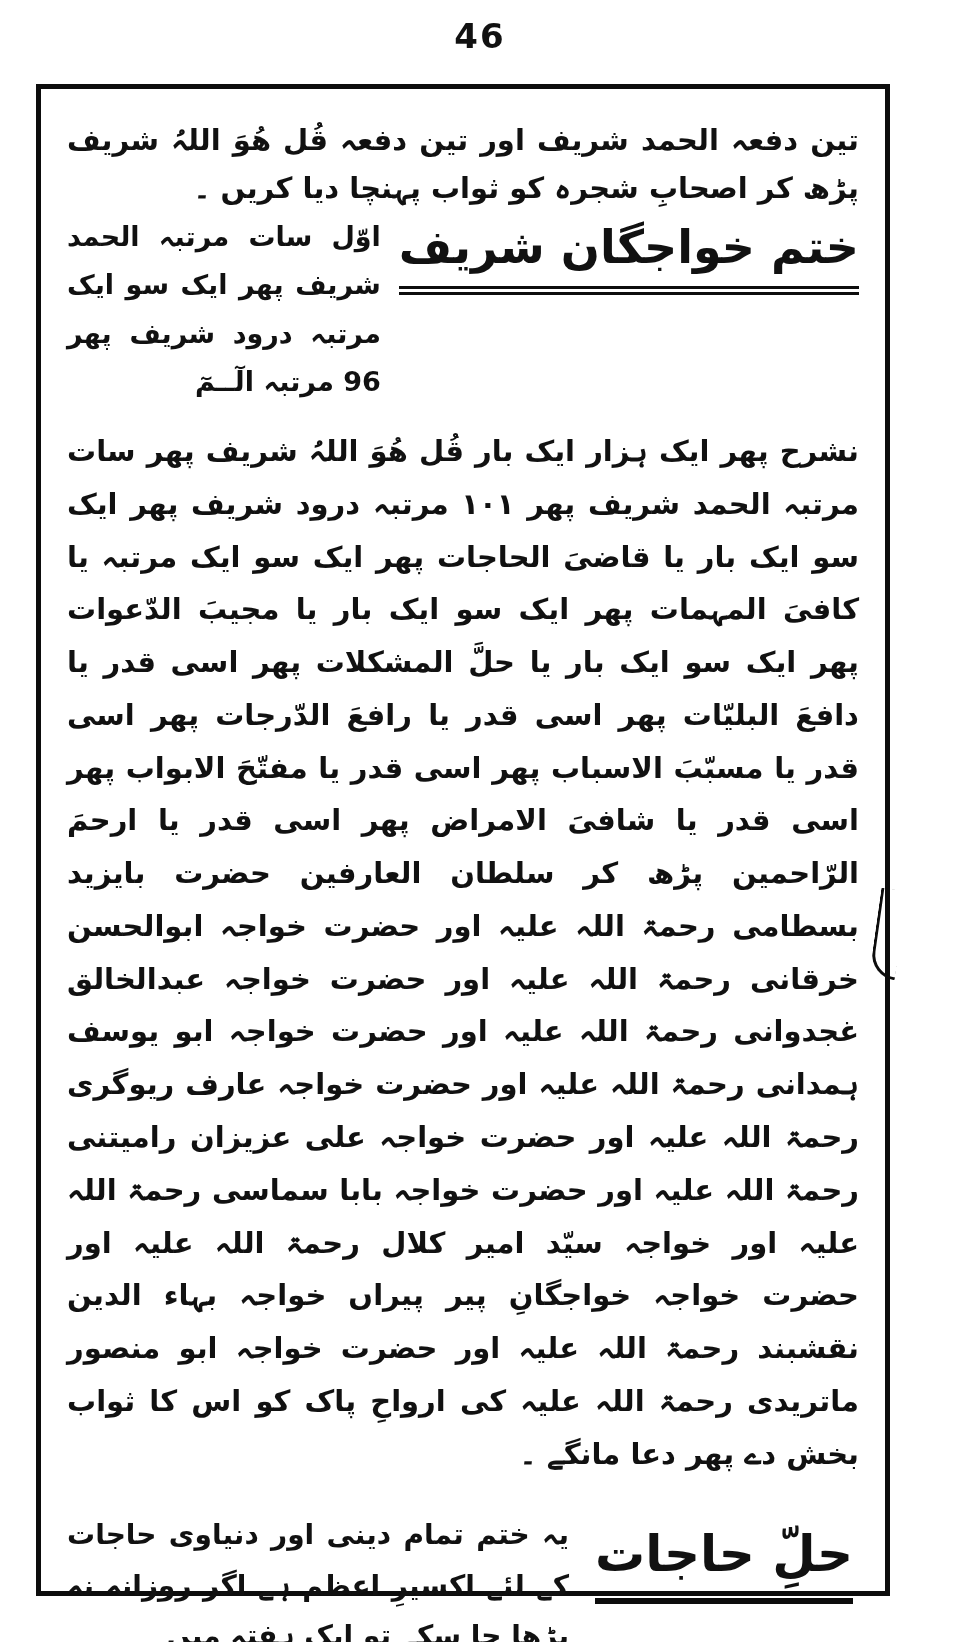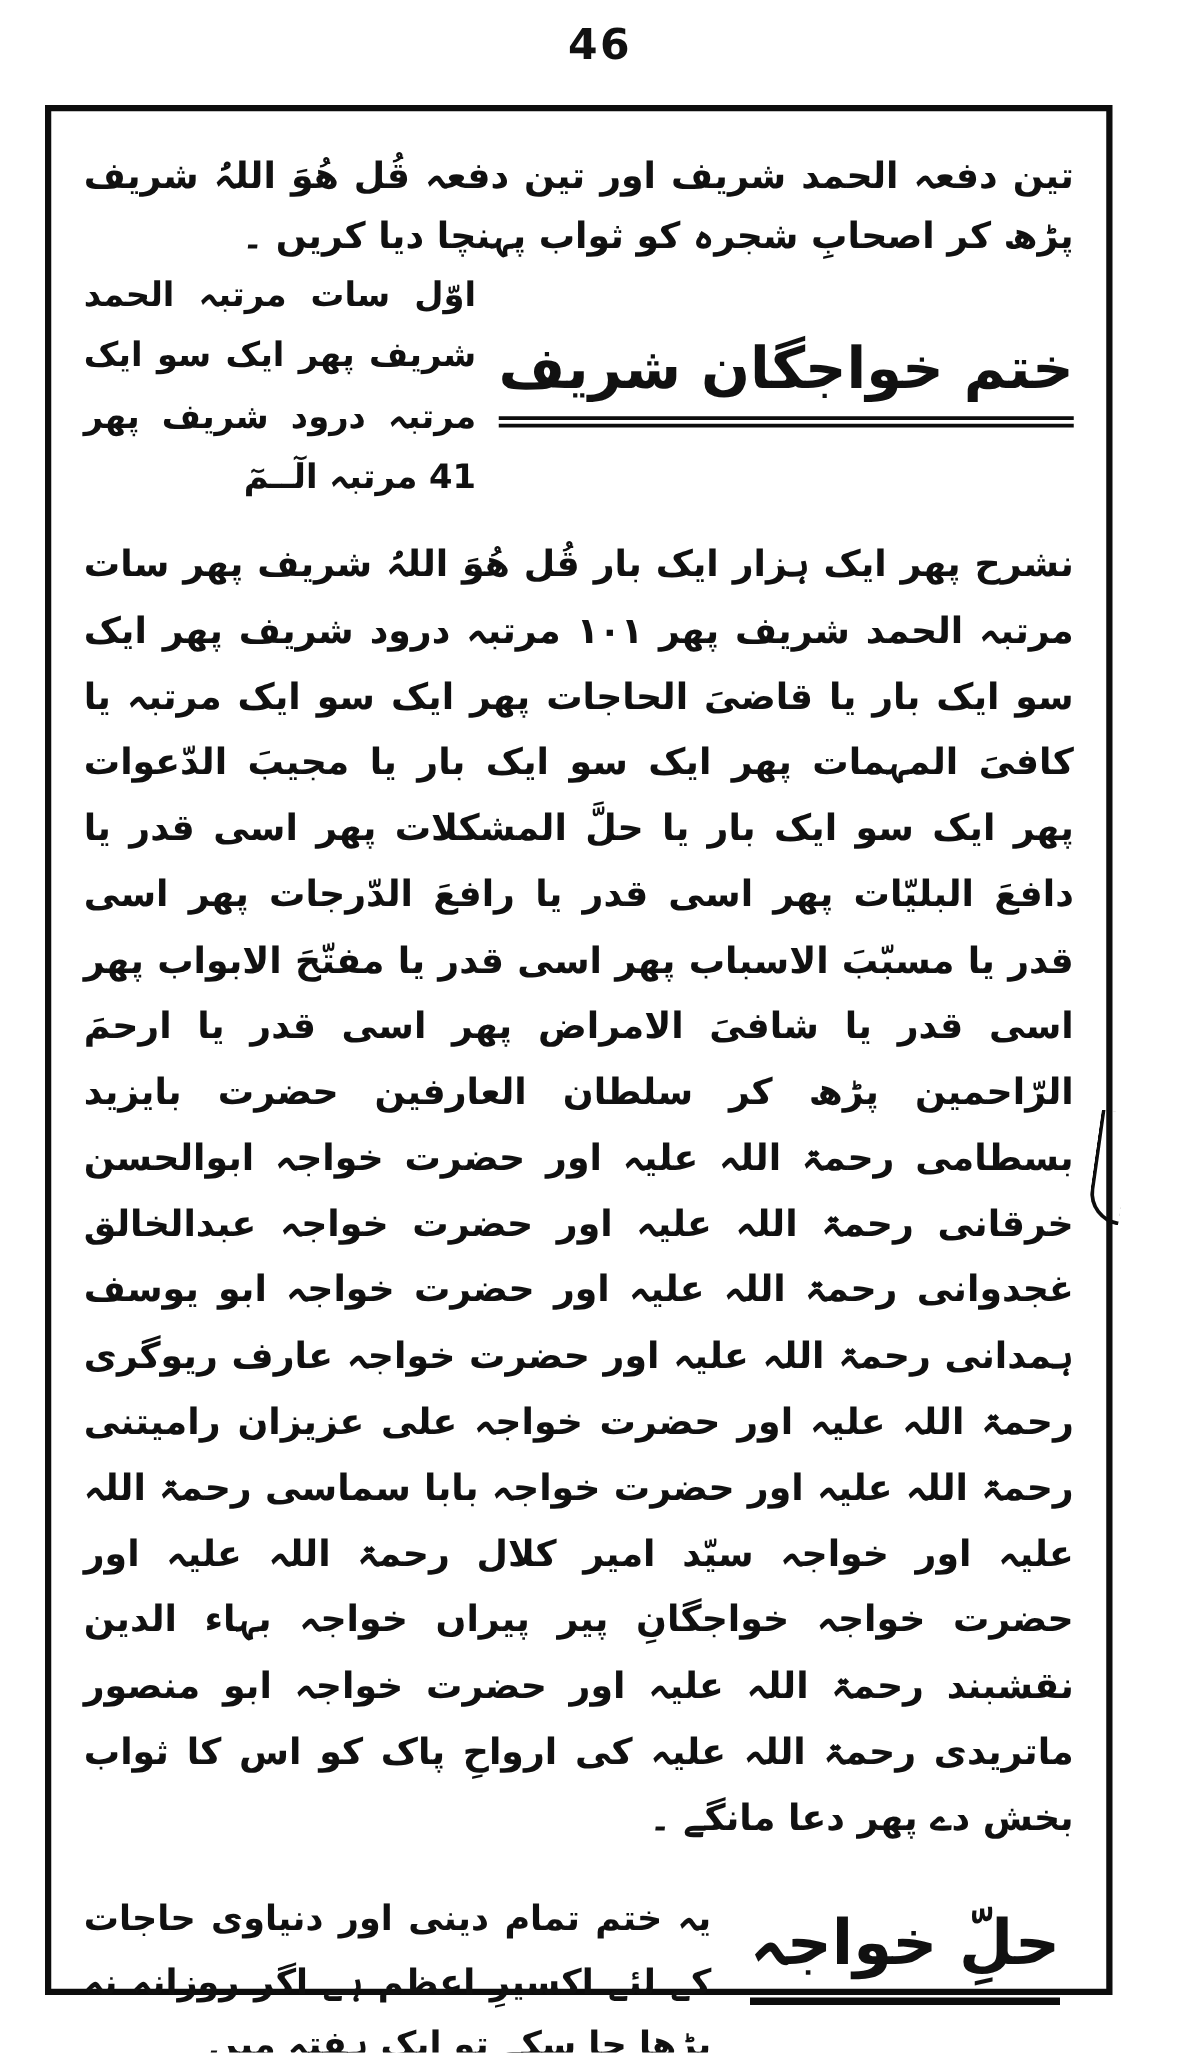--- a/index.html
+++ b/index.html
@@ -62,21 +62,20 @@
     display: flex;
     align-items: flex-start;
     gap: 18px;
     margin-bottom: 18px;
   }
 
   .khatm-heading-wrap {
     flex: 0 0 330px;
     text-align: center;
     padding-top: 6px;
-    margin-top: 47px;
   }
 
   .khatm-heading {
     display: inline-block;
     font-size: 46px;
     font-weight: bold;
     line-height: 1.25;
     padding-bottom: 10px;
     border-bottom: 9px double #0d0d0d;
     white-space: nowrap;
@@ -134,25 +133,25 @@
 <div class="content-frame">
 
   <div class="margin-mark"></div>
 
   <p class="intro-paragraph">تین دفعہ الحمد شریف اور تین دفعہ قُل ھُوَ اللہُ شریف پڑھ کر اصحابِ شجرہ کو ثواب پہنچا دیا کریں ۔</p>
 
   <div class="khatm-row">
     <div class="khatm-heading-wrap">
       <span class="khatm-heading">ختم خواجگان شریف</span>
     </div>
-    <p class="khatm-intro">اوّل سات مرتبہ الحمد شریف پھر ایک سو ایک مرتبہ درود شریف پھر 41 مرتبہ الٓــمٓ</p>
+    <p class="khatm-intro">اوّل سات مرتبہ الحمد شریف پھر ایک سو ایک مرتبہ درود شریف پھر 96 مرتبہ الٓــمٓ</p>
   </div>
 
   <p class="khatm-body">نشرح پھر ایک ہزار ایک بار قُل ھُوَ اللہُ شریف پھر سات مرتبہ الحمد شریف پھر ۱۰۱ مرتبہ درود شریف پھر ایک سو ایک بار یا قاضیَ الحاجات پھر ایک سو ایک مرتبہ یا کافیَ المہمات پھر ایک سو ایک بار یا مجیبَ الدّعوات پھر ایک سو ایک بار یا حلَّ المشکلات پھر اسی قدر یا دافعَ البلیّات پھر اسی قدر یا رافعَ الدّرجات پھر اسی قدر یا مسبّبَ الاسباب پھر اسی قدر یا مفتّحَ الابواب پھر اسی قدر یا شافیَ الامراض پھر اسی قدر یا ارحمَ الرّاحمین پڑھ کر سلطان العارفین حضرت بایزید بسطامی رحمۃ اللہ علیہ اور حضرت خواجہ ابوالحسن خرقانی رحمۃ اللہ علیہ اور حضرت خواجہ عبدالخالق غجدوانی رحمۃ اللہ علیہ اور حضرت خواجہ ابو یوسف ہمدانی رحمۃ اللہ علیہ اور حضرت خواجہ عارف ریوگری رحمۃ اللہ علیہ اور حضرت خواجہ علی عزیزان رامیتنی رحمۃ اللہ علیہ اور حضرت خواجہ بابا سماسی رحمۃ اللہ علیہ اور خواجہ سیّد امیر کلال رحمۃ اللہ علیہ اور حضرت خواجہ خواجگانِ پیر پیراں خواجہ بہاء الدین نقشبند رحمۃ اللہ علیہ اور حضرت خواجہ ابو منصور ماتریدی رحمۃ اللہ علیہ کی ارواحِ پاک کو اس کا ثواب بخش دے پھر دعا مانگے ۔</p>
 
   <div class="hal-row">
     <div class="hal-heading-wrap">
-      <span class="hal-heading">حلِّ خواجہ</span>
+      <span class="hal-heading">حلِّ حاجات</span>
     </div>
     <p class="hal-text">یہ ختم تمام دینی اور دنیاوی حاجات کے لئے اکسیرِ اعظم ہے اگر روزانہ نہ پڑھا جا سکے تو ایک ہفتہ میں</p>
   </div>
 
 </div>
 
 </body></html>

